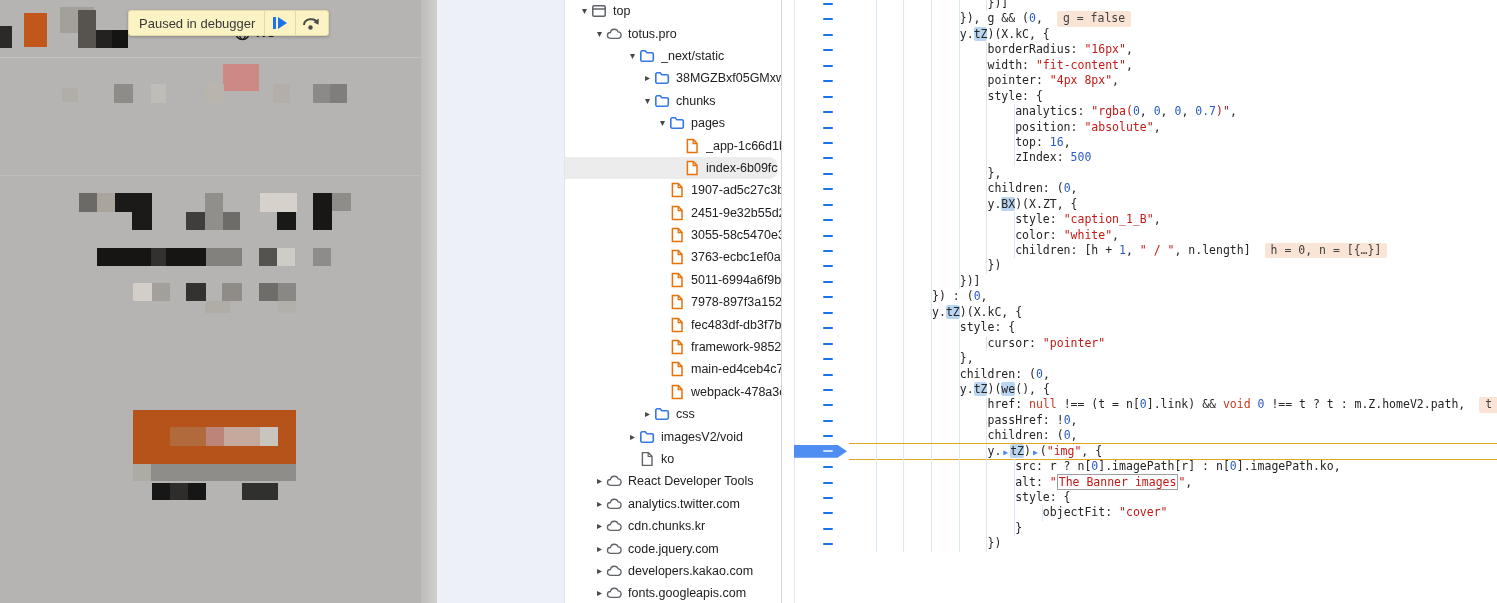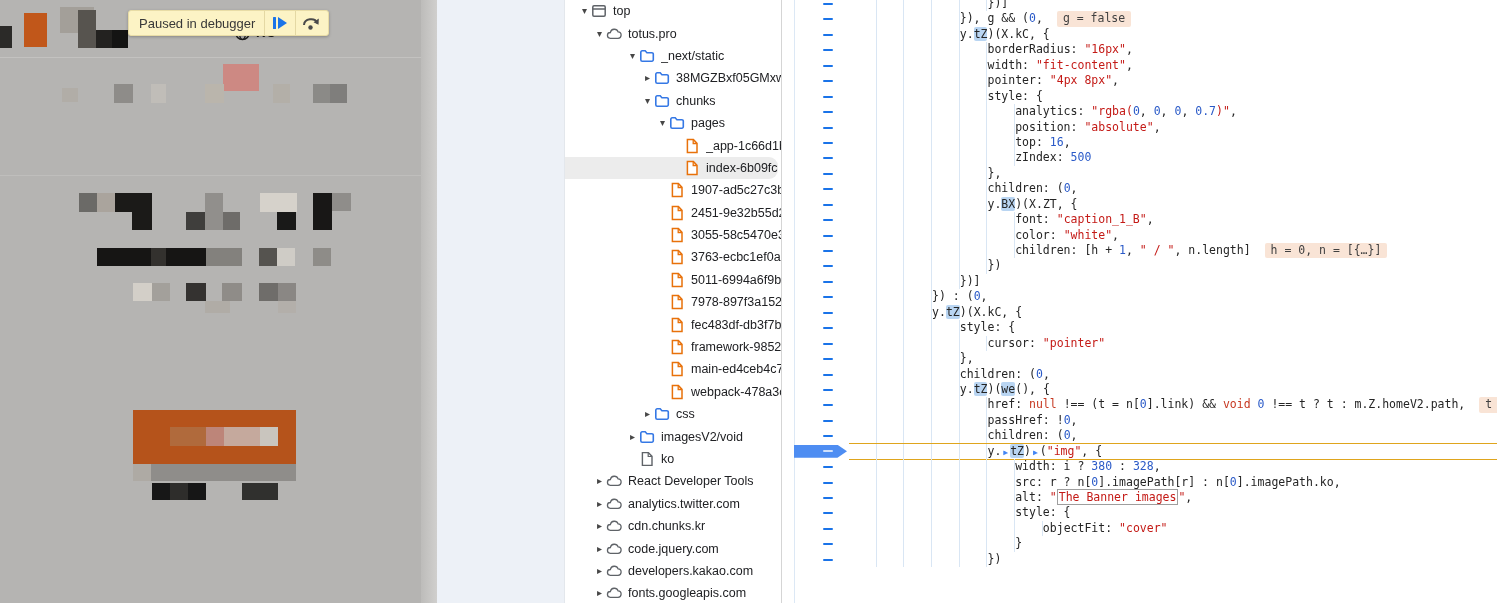--- a/index.html
+++ b/index.html
@@ -382,37 +382,36 @@
         <div class="cline"><span class="dash"></span><span class="ind" style="width: 20ch;"></span><span>width: </span><span class="tok-s">"fit-content"</span><span>,</span></div>
         <div class="cline"><span class="dash"></span><span class="ind" style="width: 20ch;"></span><span>pointer: </span><span class="tok-s">"4px 8px"</span><span>,</span></div>
         <div class="cline"><span class="dash"></span><span class="ind" style="width: 20ch;"></span><span>style: {</span></div>
         <div class="cline"><span class="dash"></span><span class="ind" style="width: 24ch;"></span><span>analytics: </span><span class="tok-s">"rgba(</span><span class="tok-n">0</span><span>, </span><span class="tok-n">0</span><span>, </span><span class="tok-n">0</span><span>, </span><span class="tok-n">0.7</span><span class="tok-s">)"</span><span>,</span></div>
         <div class="cline"><span class="dash"></span><span class="ind" style="width: 24ch;"></span><span>position: </span><span class="tok-s">"absolute"</span><span>,</span></div>
         <div class="cline"><span class="dash"></span><span class="ind" style="width: 24ch;"></span><span>top: </span><span class="tok-n">16</span><span>,</span></div>
         <div class="cline"><span class="dash"></span><span class="ind" style="width: 24ch;"></span><span>zIndex: </span><span class="tok-n">500</span></div>
         <div class="cline"><span class="dash"></span><span class="ind" style="width: 20ch;"></span><span>},</span></div>
         <div class="cline"><span class="dash"></span><span class="ind" style="width: 20ch;"></span><span>children: (</span><span class="tok-n">0</span><span>,</span></div>
         <div class="cline"><span class="dash"></span><span class="ind" style="width: 20ch;"></span><span>y.</span><span class="tok-h">BX</span><span>)(X.ZT, {</span></div>
-        <div class="cline"><span class="dash"></span><span class="ind" style="width: 24ch;"></span><span>font: </span><span class="tok-s">"caption_1_B"</span><span>,</span></div>
+        <div class="cline"><span class="dash"></span><span class="ind" style="width: 24ch;"></span><span>style: </span><span class="tok-s">"caption_1_B"</span><span>,</span></div>
         <div class="cline"><span class="dash"></span><span class="ind" style="width: 24ch;"></span><span>color: </span><span class="tok-s">"white"</span><span>,</span></div>
         <div class="cline"><span class="dash"></span><span class="ind" style="width: 24ch;"></span><span>children: [h + </span><span class="tok-n">1</span><span>, </span><span class="tok-s">" / "</span><span>, n.length]</span><span class="hint">h = 0, n = [{…}]</span></div>
         <div class="cline"><span class="dash"></span><span class="ind" style="width: 20ch;"></span><span>})</span></div>
         <div class="cline"><span class="dash"></span><span class="ind" style="width: 16ch;"></span><span>})]</span></div>
         <div class="cline"><span class="dash"></span><span class="ind" style="width: 12ch;"></span><span>}) : (</span><span class="tok-n">0</span><span>,</span></div>
         <div class="cline"><span class="dash"></span><span class="ind" style="width: 12ch;"></span><span>y.</span><span class="tok-h">tZ</span><span>)(X.kC, {</span></div>
         <div class="cline"><span class="dash"></span><span class="ind" style="width: 16ch;"></span><span>style: {</span></div>
         <div class="cline"><span class="dash"></span><span class="ind" style="width: 20ch;"></span><span>cursor: </span><span class="tok-s">"pointer"</span></div>
         <div class="cline"><span class="dash"></span><span class="ind" style="width: 16ch;"></span><span>},</span></div>
         <div class="cline"><span class="dash"></span><span class="ind" style="width: 16ch;"></span><span>children: (</span><span class="tok-n">0</span><span>,</span></div>
         <div class="cline"><span class="dash"></span><span class="ind" style="width: 16ch;"></span><span>y.</span><span class="tok-h">tZ</span><span>)(</span><span class="tok-h">we</span><span>(), {</span></div>
         <div class="cline"><span class="dash"></span><span class="ind" style="width: 20ch;"></span><span>href: </span><span class="tok-k">null</span><span> !== (t = n[</span><span class="tok-n">0</span><span>].link) &amp;&amp; </span><span class="tok-k">void</span><span> </span><span class="tok-n">0</span><span> !== t ? t : m.Z.homeV2.path,</span><span class="hint">t = "h</span></div>
         <div class="cline"><span class="dash"></span><span class="ind" style="width: 20ch;"></span><span>passHref: !</span><span class="tok-n">0</span><span>,</span></div>
         <div class="cline"><span class="dash"></span><span class="ind" style="width: 20ch;"></span><span>children: (</span><span class="tok-n">0</span><span>,</span></div>
         <div class="cline exec"><div class="exec-top"></div><div class="exec-bot"></div><div class="exec-arrow"><span class="dash"></span></div><span class="ind" style="width: 20ch;"></span><span>y.</span><span class="tok-m">▶</span><span class="tok-h">tZ</span><span>)</span><span class="tok-m">▶</span><span>(</span><span class="tok-s">"img"</span><span>, {</span></div>
-        <div class="cline"><span class="dash"></span><span class="ind" style="width: 24ch;"></span><span>width: i ? </span><span class="tok-n">380</span><span> : </span><span class="tok-n">328</span><span>,</span></div>
         <div class="cline"><span class="dash"></span><span class="ind" style="width: 24ch;"></span><span>src: r ? n[</span><span class="tok-n">0</span><span>].imagePath[r] : n[</span><span class="tok-n">0</span><span>].imagePath.ko,</span></div>
         <div class="cline"><span class="dash"></span><span class="ind" style="width: 24ch;"></span><span>alt: </span><span class="tok-s">"</span><span class="tok-bx">The Banner images</span><span class="tok-s">"</span><span>,</span></div>
         <div class="cline"><span class="dash"></span><span class="ind" style="width: 24ch;"></span><span>style: {</span></div>
         <div class="cline"><span class="dash"></span><span class="ind" style="width: 28ch;"></span><span>objectFit: </span><span class="tok-s">"cover"</span></div>
         <div class="cline"><span class="dash"></span><span class="ind" style="width: 24ch;"></span><span>}</span></div>
         <div class="cline"><span class="dash"></span><span class="ind" style="width: 20ch;"></span><span>})</span></div>
       </div>
   </div>
 
 </div>

